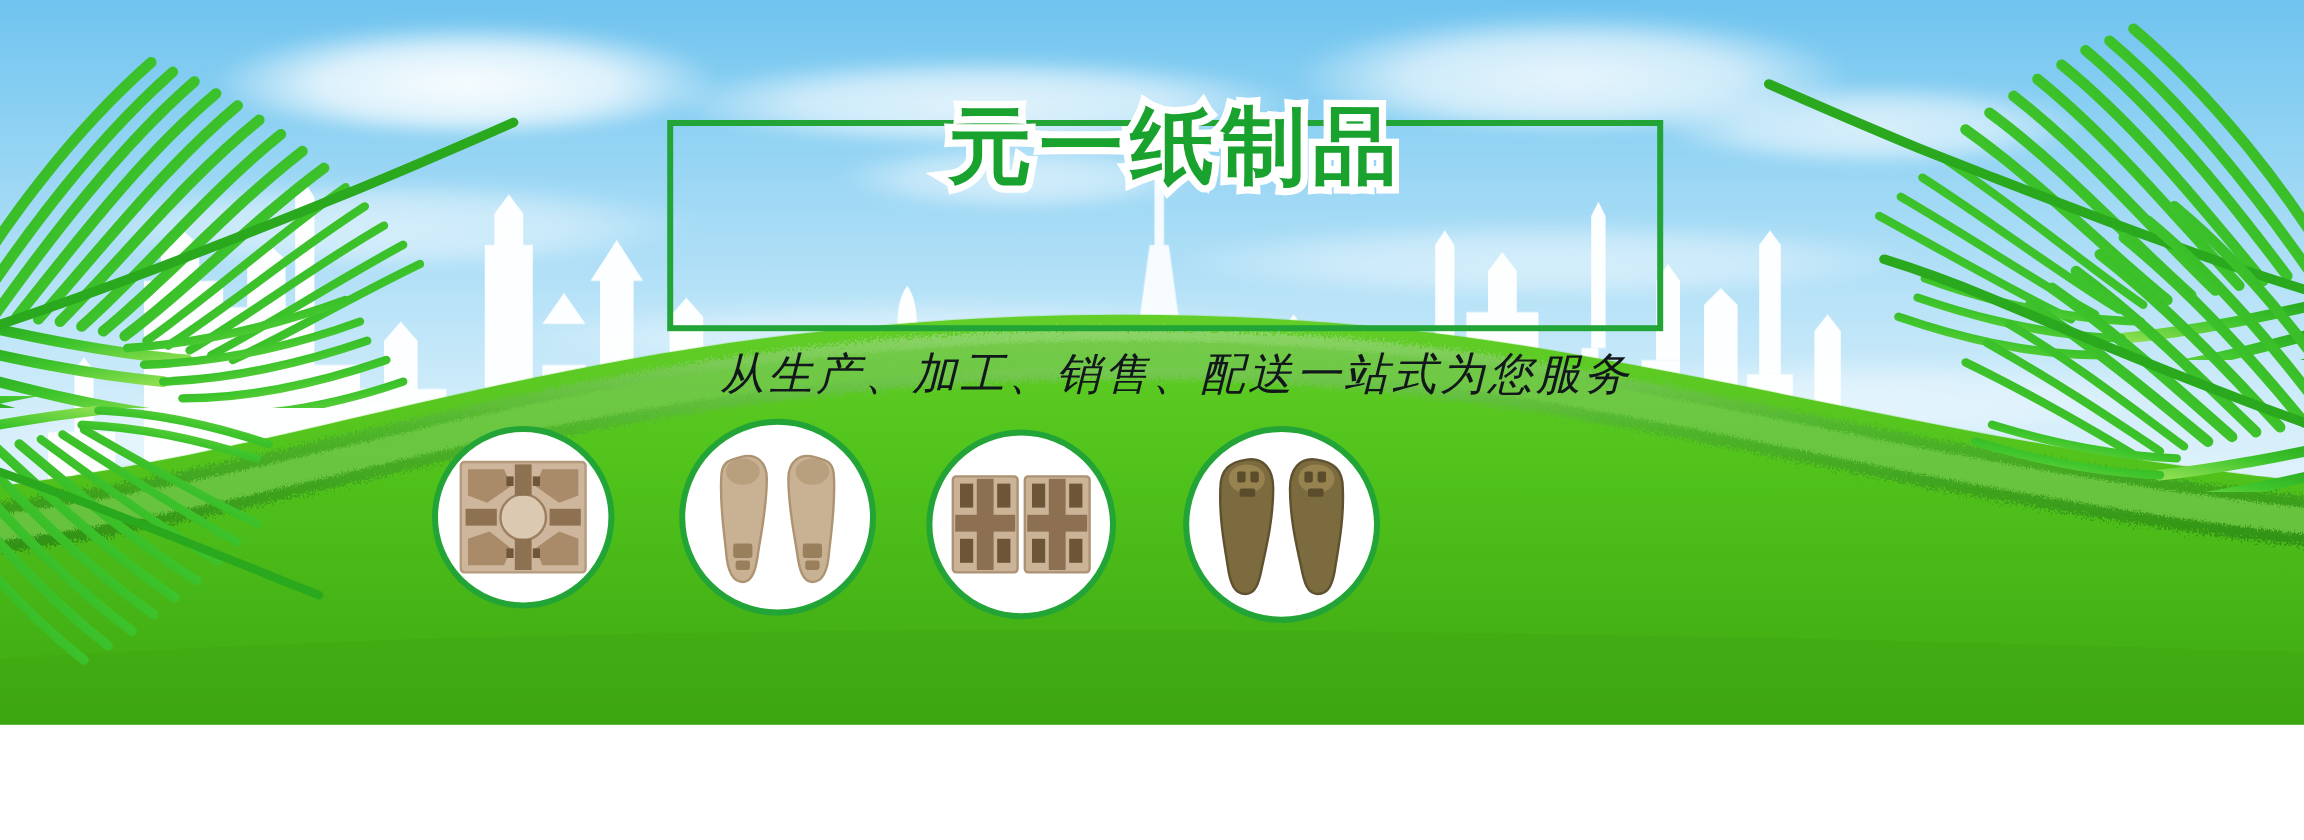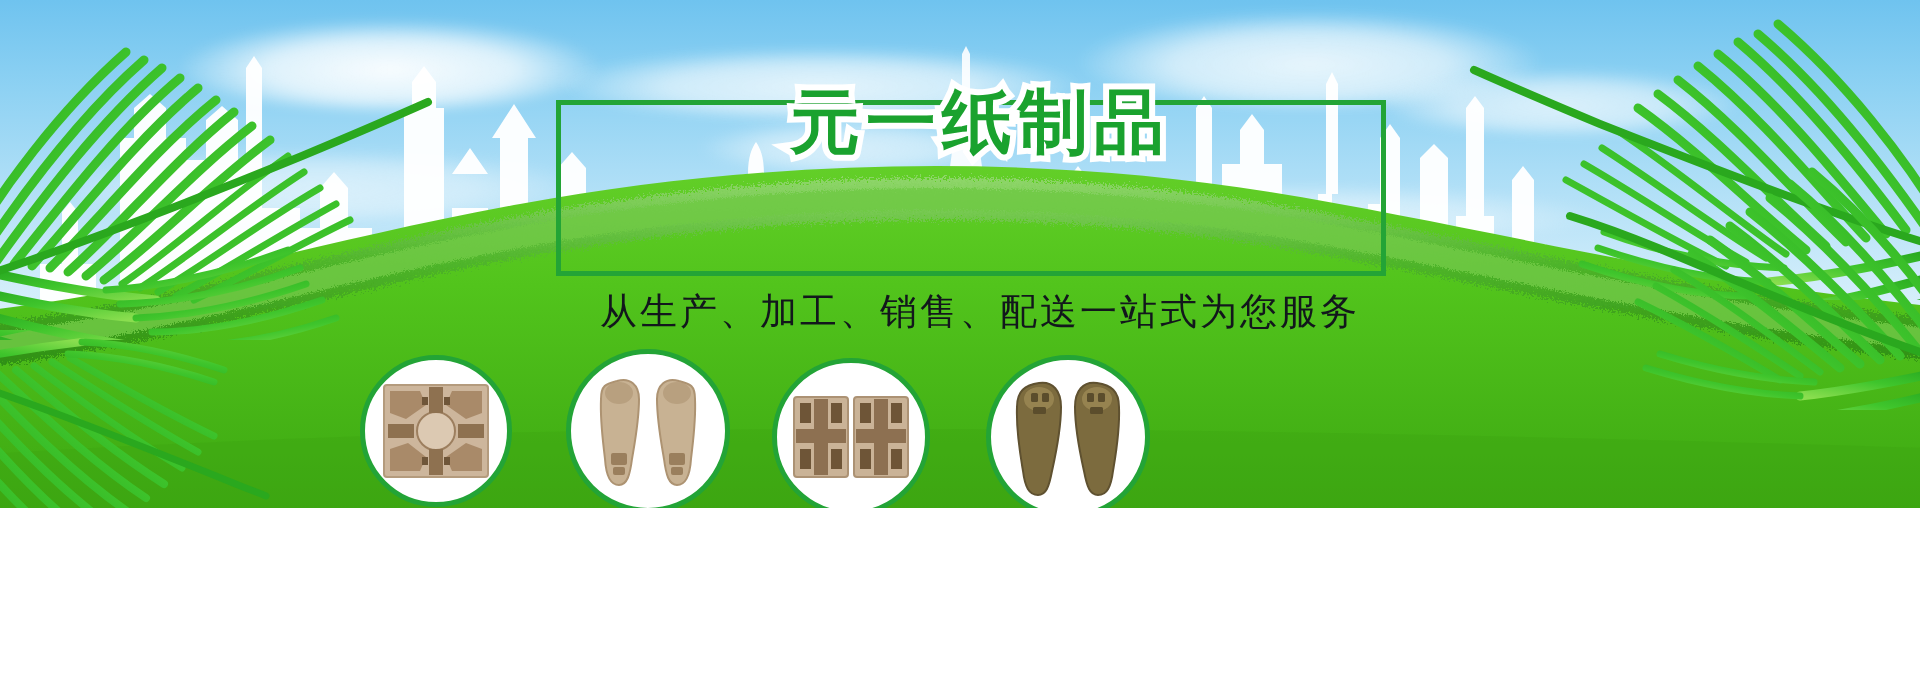--- a/index.html
+++ b/index.html
@@ -1,20 +1,20 @@
 <!DOCTYPE html>
 <html><head>
 <meta charset="utf-8">
 <style>
   html,body{margin:0;padding:0;background:#fff;}
   body{font-family:"Liberation Sans","DejaVu Sans",sans-serif;}
 
   .banner{
     position:relative;
-    width:1920px;height:508px;
+    width:1920px;height:604px;
     overflow:hidden;
     background:linear-gradient(to bottom,#6fc3ef 0%,#8fd2f3 18%,#b2e0f7 38%,#cfecfa 55%,#e4f4fc 70%,#f2fbfe 82%,#ffffff 100%);
   }
 
   
   .clouds{position:absolute;inset:0;pointer-events:none;}
   .cloud{
     position:absolute;
     background:radial-gradient(ellipse at 50% 55%,rgba(255,255,255,.95) 0%,rgba(255,255,255,.72) 42%,rgba(255,255,255,0) 72%);
     border-radius:50%;
@@ -89,20 +89,21 @@
   }
   .subtitle{
     position:absolute;
     left:600px;top:287px;
     z-index:45;
     font-size:37px;
     letter-spacing:3px;
     color:#12171c;
     white-space:nowrap;
     font-family:"Liberation Serif","DejaVu Serif",serif;
+    font-style:italic;
   }
 
   
   .products{position:absolute;left:0;top:0;width:1920px;height:700px;z-index:50;}
   .prod{
     position:absolute;
     border-radius:50%;
     background:#ffffff;
     border:5px solid #23a436;
     box-sizing:border-box;

